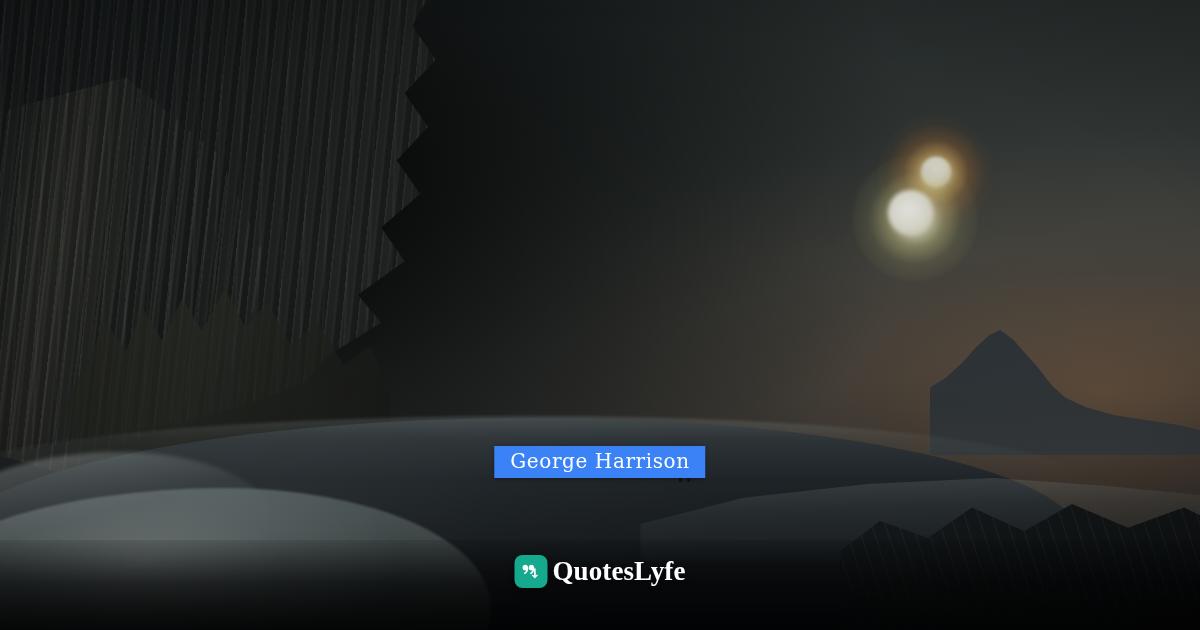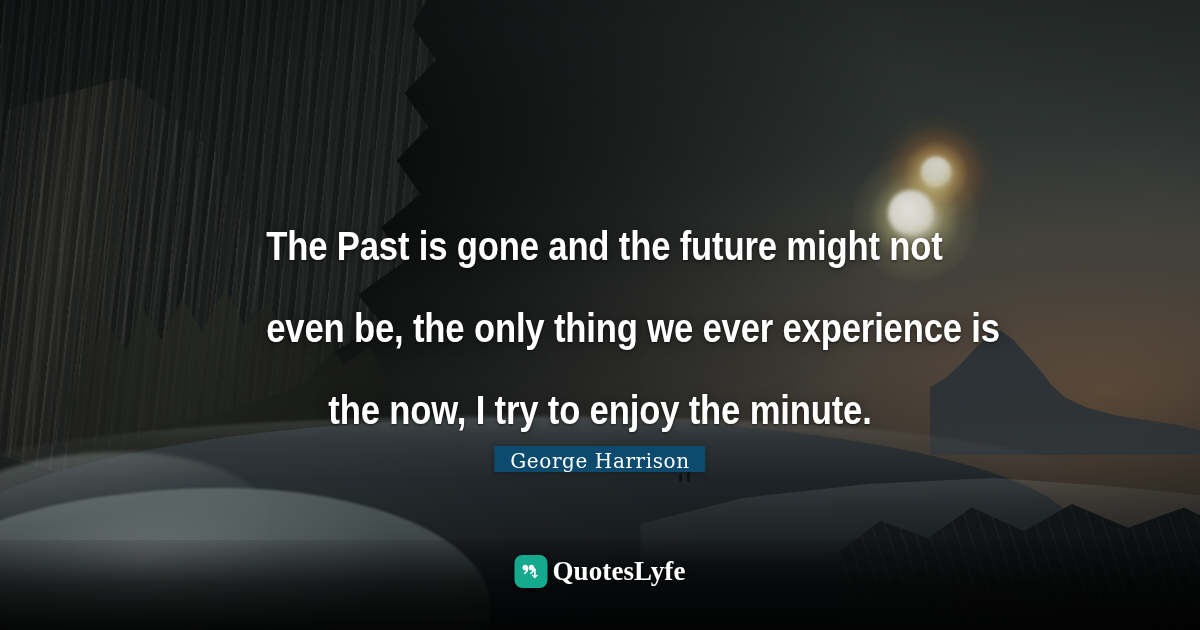--- a/index.html
+++ b/index.html
@@ -216,23 +216,23 @@
     transform-origin: center center;
     white-space: nowrap;
     text-shadow: 0 1px 3px rgba(0,0,0,0.55), 0 0 14px rgba(0,0,0,0.35);
   }
 
   .author-badge {
     position: absolute;
     left: 50%;
     top: 446px;
     transform: translateX(-50%);
-    background: #0c4a6e;
+    background: #3b82f6;
     color: #ffffff;
-    padding: 4px 16px 0;
+    padding: 4px 16px 6px;
     font-family: "DejaVu Serif", "Liberation Serif", serif;
     font-size: 20px;
     font-weight: 400;
     letter-spacing: 0.6px;
     line-height: 1.1;
     white-space: nowrap;
     box-shadow: 0 1px 5px rgba(0,0,0,0.35);
   }
 
   .brand {
@@ -291,25 +291,20 @@
 
   <div class="hiker hiker-a"></div>
   <div class="hiker hiker-b"></div>
 
   <div class="foreground-dark"></div>
   <div class="layer scene-tint"></div>
   <div class="layer scene-vignette"></div>
 
   <div class="content">
 
-    <div class="quote-block">
-      <span class="quote-line">The Past is gone and the future might not</span>
-      <span class="quote-line">even be, the only thing we ever experience is</span>
-      <span class="quote-line">the now, I try to enjoy the minute.</span>
-    </div>
 
     <div class="author-badge">George Harrison</div>
 
     <div class="brand">
       <span class="brand-mark">
         <svg width="21" height="21" viewBox="0 0 24 24" aria-hidden="true">
           <path d="M5.6 4.4c-1.9 0-3.3 1.4-3.3 3.2 0 1.8 1.3 3.1 3.0 3.1 0.4 0 0.8-0.1 1.1-0.2
                    -0.3 1.4-1.3 2.5-2.6 3.1l0.9 1.6c2.5-1.1 4.2-3.5 4.2-6.3 0-2.6-1.4-4.5-3.3-4.5z" fill="#ffffff"></path>
           <path d="M12.6 4.4c-1.9 0-3.3 1.4-3.3 3.2 0 1.8 1.3 3.1 3.0 3.1 0.4 0 0.8-0.1 1.1-0.2
                    -0.3 1.4-1.3 2.5-2.6 3.1l0.9 1.6c2.5-1.1 4.2-3.5 4.2-6.3 0-2.6-1.4-4.5-3.3-4.5z" fill="#ffffff"></path>

